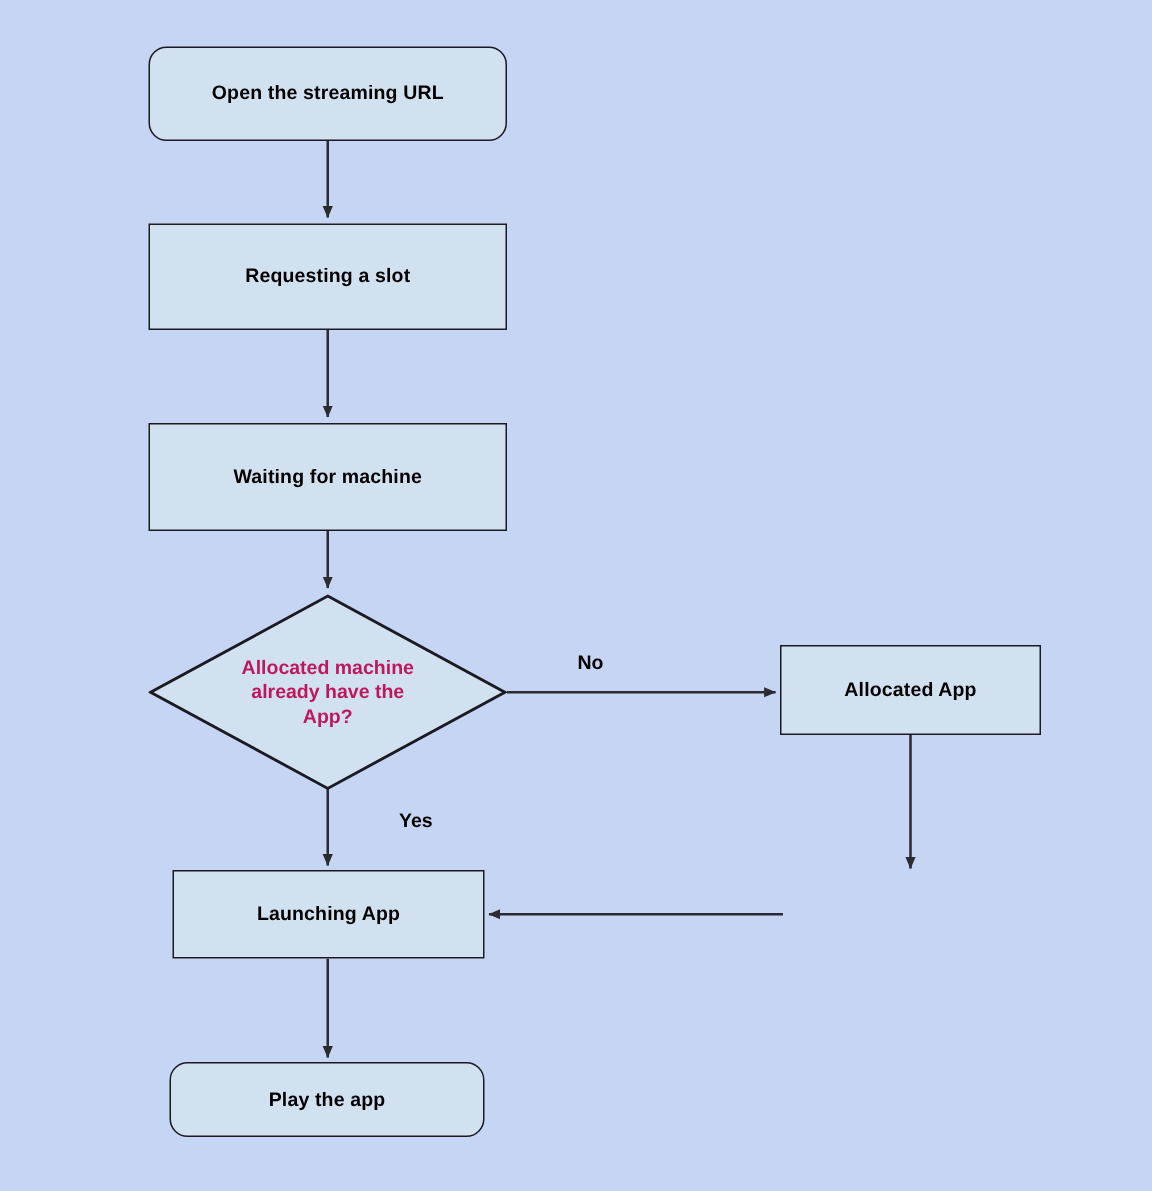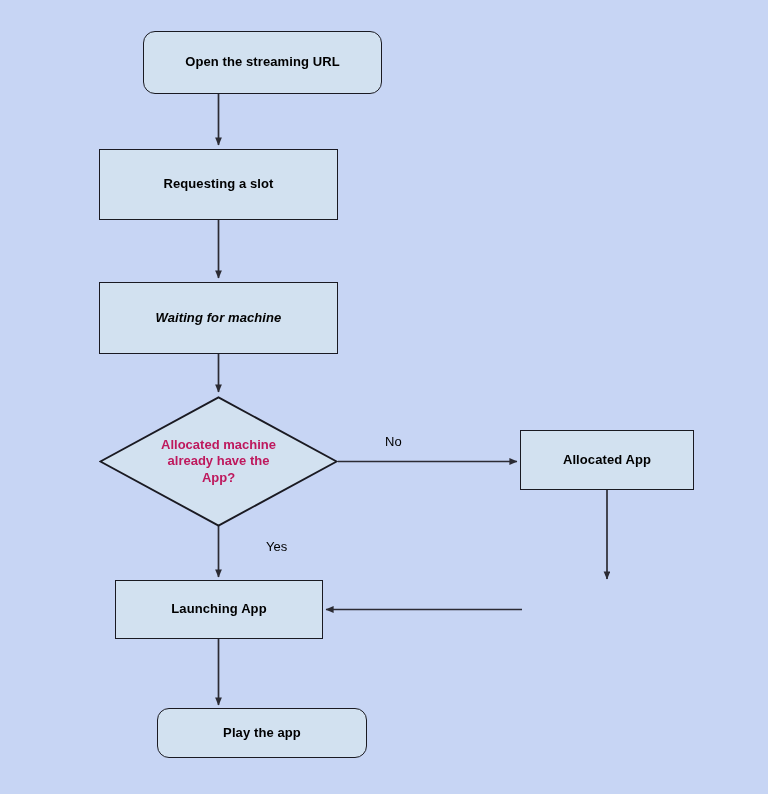--- a/index.html
+++ b/index.html
@@ -36,21 +36,20 @@
     justify-content: center;
     text-align: center;
     color: #000000;
     font-size: 13px;
     font-weight: bold;
     font-family: "Liberation Sans", sans-serif;
     letter-spacing: 0.1px;
   }
   .node.terminator {
     border-radius: 12px;
-    margin-left: 44px;
   }
   .node-label {
     line-height: 1.25;
     padding: 0 6px;
   }
   .diamond-wrap {
     position: absolute;
   }
   .diamond-shape {
     position: absolute;
@@ -72,21 +71,21 @@
     color: #be185d;
     font-size: 13px;
     font-weight: bold;
     line-height: 1.25;
     font-family: "Liberation Sans", sans-serif;
   }
   .edge-label {
     position: absolute;
     color: #000000;
     font-size: 13px;
-    font-weight: normal;
+    font-weight: bold;
     font-family: "Liberation Sans", sans-serif;
     white-space: nowrap;
   }
 </style>
 </head>
 <body>
 
 <div id="flow-root">
 
   <svg id="edge-layer" viewBox="0 0 768 794" width="768" height="794" xmlns="http://www.w3.org/2000/svg">
@@ -114,21 +113,21 @@
   </svg>
 
   <div class="node terminator" style="left:99px; top:31px; width:239px; height:63px;">
     <span class="node-label">Open the streaming URL</span>
   </div>
 
   <div class="node" style="left:99px; top:149px; width:239px; height:71px;">
     <span class="node-label">Requesting a slot</span>
   </div>
 
-  <div class="node" style="left:99px; top:282px; width:239px; height:72px;font-style:italic;">
+  <div class="node" style="left:99px; top:282px; width:239px; height:72px;">
     <span class="node-label">Waiting for machine</span>
   </div>
 
   <div class="diamond-wrap" style="left:99px; top:396px; width:239px; height:131px;">
     <svg class="diamond-shape" viewBox="0 0 239 131" preserveAspectRatio="none" xmlns="http://www.w3.org/2000/svg">
       <polygon points="119.5,1.4 237.6,65.5 119.5,129.6 1.4,65.5" fill="#d2e1f0" stroke="#1a1a22" stroke-width="1.9"></polygon>
     </svg>
     <div class="diamond-text">
       <span style="display:block; width:116px;">Allocated machine already have the App?</span>
     </div>

